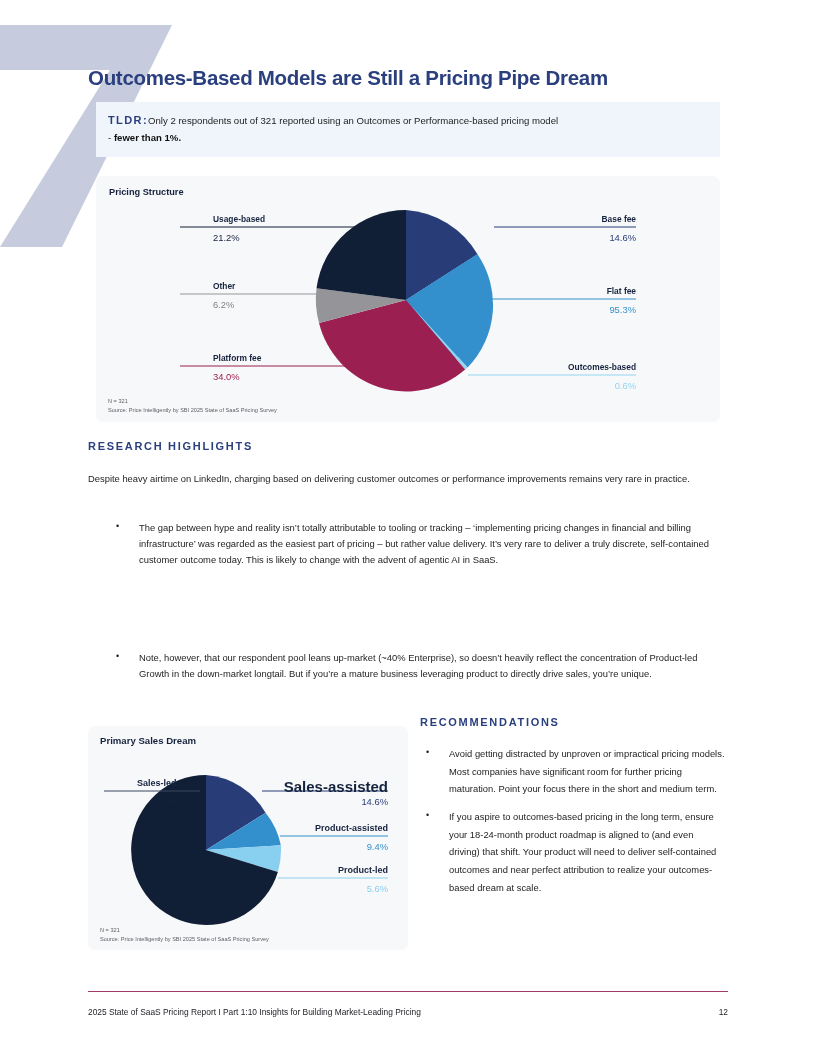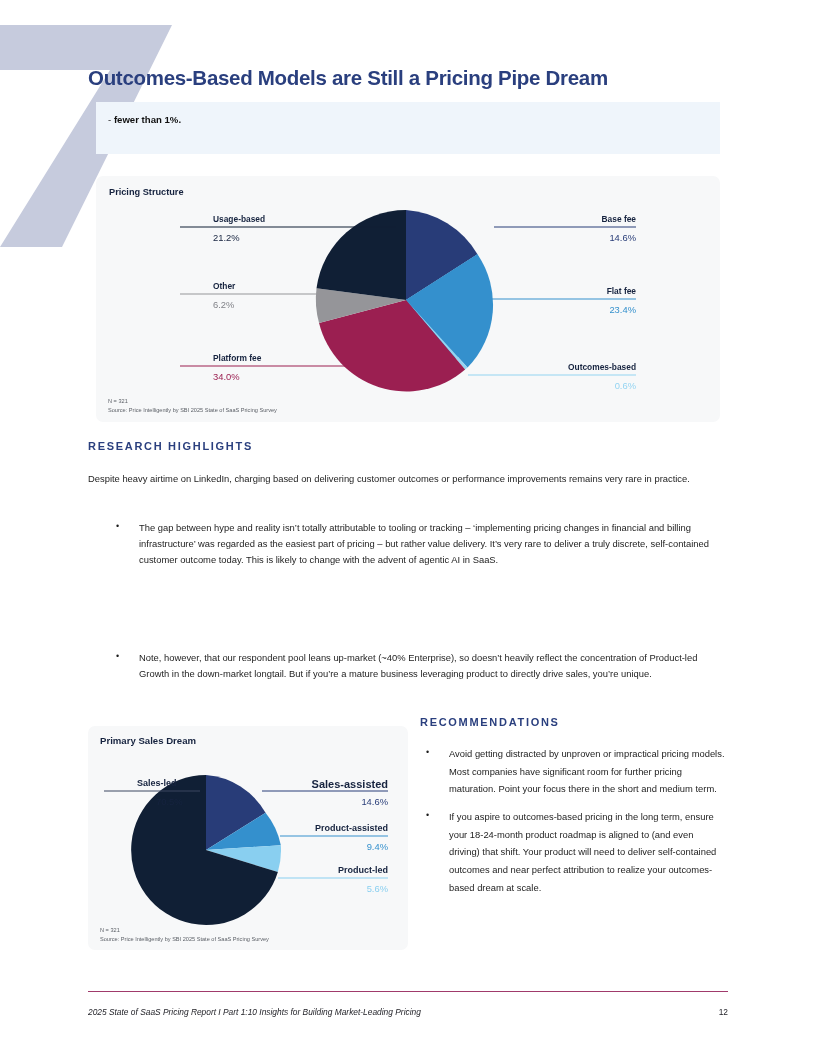--- a/index.html
+++ b/index.html
@@ -189,21 +189,20 @@
     width: 640px;
     height: 1px;
     background: #a03a6b;
   }
   .footer-text {
     position: absolute;
     left: 88px;
     top: 1007px;
     font-size: 8.4px;
     color: #24242a;
-    font-style: italic;
   }
   .footer-page {
     position: absolute;
     left: 700px;
     top: 1007px;
     width: 28px;
     text-align: right;
     font-size: 8.4px;
     color: #24242a;
   }
@@ -229,20 +228,23 @@
 
 <svg class="deco-seven" viewBox="0 0 172 222" aria-hidden="true">
   <path d="M0 0 H172 L62 222 H0 L110 45 H0 Z" fill="#c6cbdd"></path>
 </svg>
 
 <div class="page">
 
   <div class="page-title">Outcomes-Based Models are Still a Pricing Pipe Dream</div>
 
   <div class="tldr-box">
+    <div class="tldr-line">
+      <span class="tldr-tag">TLDR:</span><span>Only 2 respondents out of 321 reported using an Outcomes or Performance-based pricing model</span>
+    </div>
     <div class="tldr-line">
       <span>- </span><span class="tldr-bold">fewer than 1%.</span>
     </div>
   </div>
 
   <div class="chart-card" id="card-pricing">
     <div class="card-title">Pricing Structure</div>
 
     <svg class="chart-svg" viewBox="0 0 624 246">
 
@@ -274,21 +276,21 @@
     <div class="pie-label lbl-left" style="left:84px; top:105px;">Other</div>
     <div class="pie-value lbl-left" style="left:84px; top:123px; color:#808288;">6.2%</div>
 
     <div class="pie-label lbl-left" style="left:84px; top:177px;">Platform fee</div>
     <div class="pie-value lbl-left" style="left:84px; top:195px; color:#9B1F51;">34.0%</div>
 
     <div class="pie-label lbl-right" style="left:400px; width:140px; top:38px;">Base fee</div>
     <div class="pie-value lbl-right" style="left:400px; width:140px; top:56px; color:#283C78;">14.6%</div>
 
     <div class="pie-label lbl-right" style="left:400px; width:140px; top:110px;">Flat fee</div>
-    <div class="pie-value lbl-right" style="left:400px; width:140px; top:128px; color:#3490CD;">23.4%</div>
+    <div class="pie-value lbl-right" style="left:400px; width:140px; top:128px; color:#3490CD;">95.3%</div>
 
     <div class="pie-label lbl-right" style="left:390px; width:150px; top:186px;">Outcomes-based</div>
     <div class="pie-value lbl-right" style="left:390px; width:150px; top:204px; color:#94D4F2;">0.6%</div>
 
     <div class="card-source"><span>N = 321</span><br><span>Source: Price Intelligently by SBI 2025 State of SaaS Pricing Survey</span></div>
   </div>
 
   <div class="section-head" id="head-research">RESEARCH HIGHLIGHTS</div>
 
   <div class="body-para" id="para-1">Despite heavy airtime on LinkedIn, charging based on delivering customer outcomes or performance improvements remains very rare in practice.</div>
@@ -317,21 +319,21 @@
 
       <line x1="16" y1="65" x2="112" y2="65" stroke="#3b4660" stroke-width="1"></line>
       <line x1="174" y1="65" x2="300" y2="65" stroke="#283C78" stroke-width="1"></line>
       <line x1="192" y1="110" x2="300" y2="110" stroke="#3490CD" stroke-width="1"></line>
       <line x1="190" y1="152" x2="300" y2="152" stroke="#89CFF0" stroke-width="1"></line>
     </svg>
 
     <div class="pie-label lbl-left" style="left:16px; top:52px; font-size:9px;">Sales-led</div>
     <div class="pie-value lbl-left" style="left:16px; top:70px; color:#16233f;margin-left:19px;">70.5%</div>
 
-    <div class="pie-label lbl-right" style="left:180px; width:120px; top:52px; font-size:11px;">Sales-assisted</div>
+    <div class="pie-label lbl-right" style="left:180px; width:120px; top:52px; font-size:15px;">Sales-assisted</div>
     <div class="pie-value lbl-right" style="left:180px; width:120px; top:70px; color:#283C78;">14.6%</div>
 
     <div class="pie-label lbl-right" style="left:170px; width:130px; top:97px; font-size:9px;text-align:right;">Product-assisted</div>
     <div class="pie-value lbl-right" style="left:170px; width:130px; top:115px; color:#3490CD;">9.4%</div>
 
     <div class="pie-label lbl-right" style="left:180px; width:120px; top:139px; font-size:9px;">Product-led</div>
     <div class="pie-value lbl-right" style="left:180px; width:120px; top:157px; color:#89CFF0;">5.6%</div>
 
     <div class="card-source"><span>N = 321</span><br><span>Source: Price Intelligently by SBI 2025 State of SaaS Pricing Survey</span></div>
   </div>

